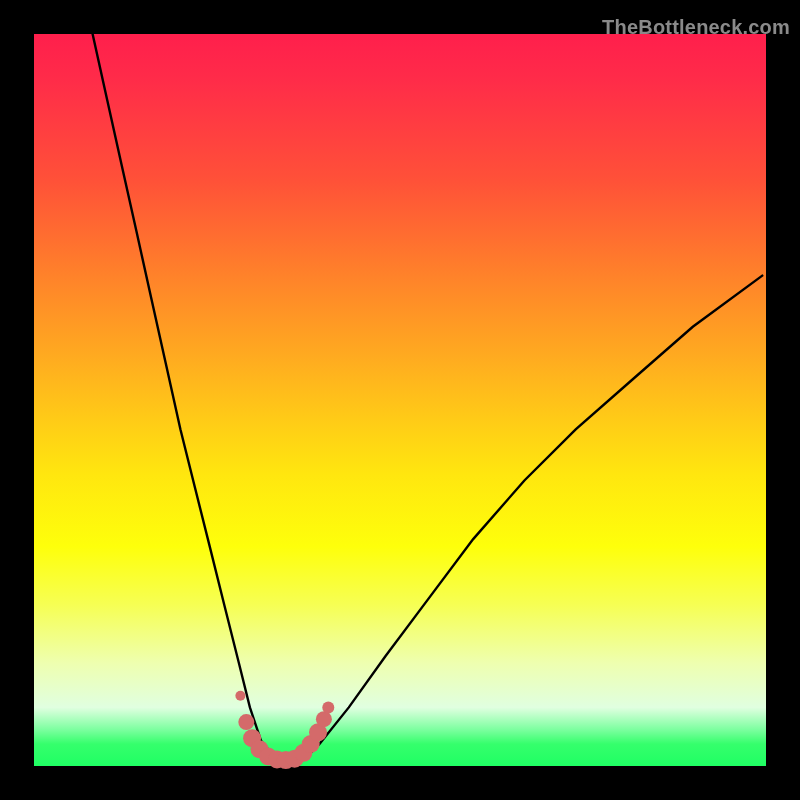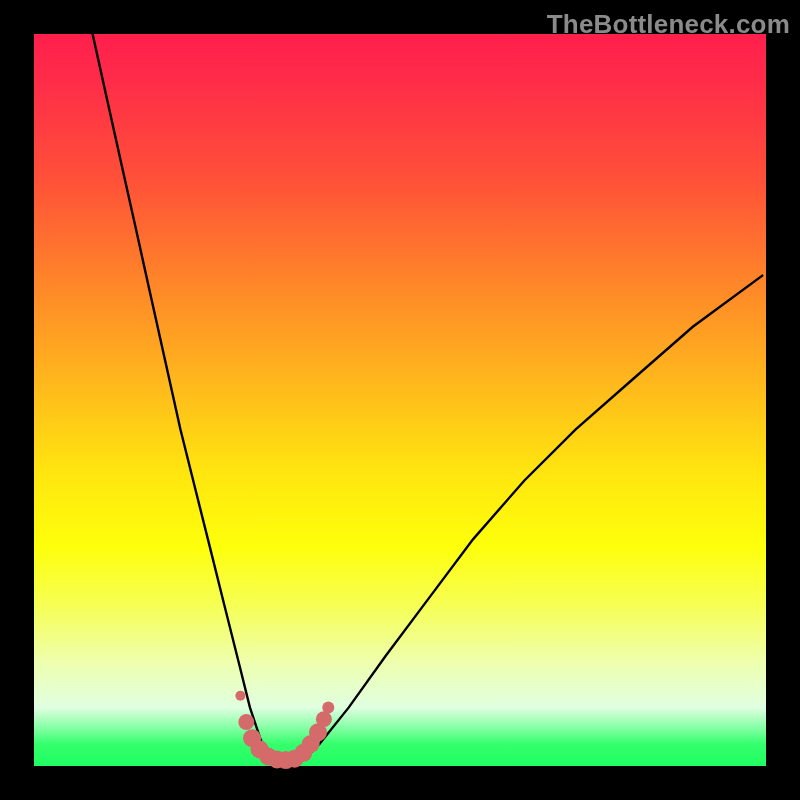--- a/index.html
+++ b/index.html
@@ -37,23 +37,23 @@
       #f6ff54 78%,
       #eeffb0 86%,
       #e0ffe0 92%,
       #7dffa0 95%,
       #35ff6c 97%,
       #1fff63 100%
     );
   }
   .watermark {
     position: absolute;
-    top: 9px;
+    top: 16px;
     right: 10px;
-    font-size: 26px;
+    font-size: 20px;
     font-weight: 600;
     color: #8a8a8a;
     letter-spacing: 0.2px;
     user-select: none;
   }
   svg.curve {
     position: absolute;
     left: 0;
     top: 0;
     width: 732px;

